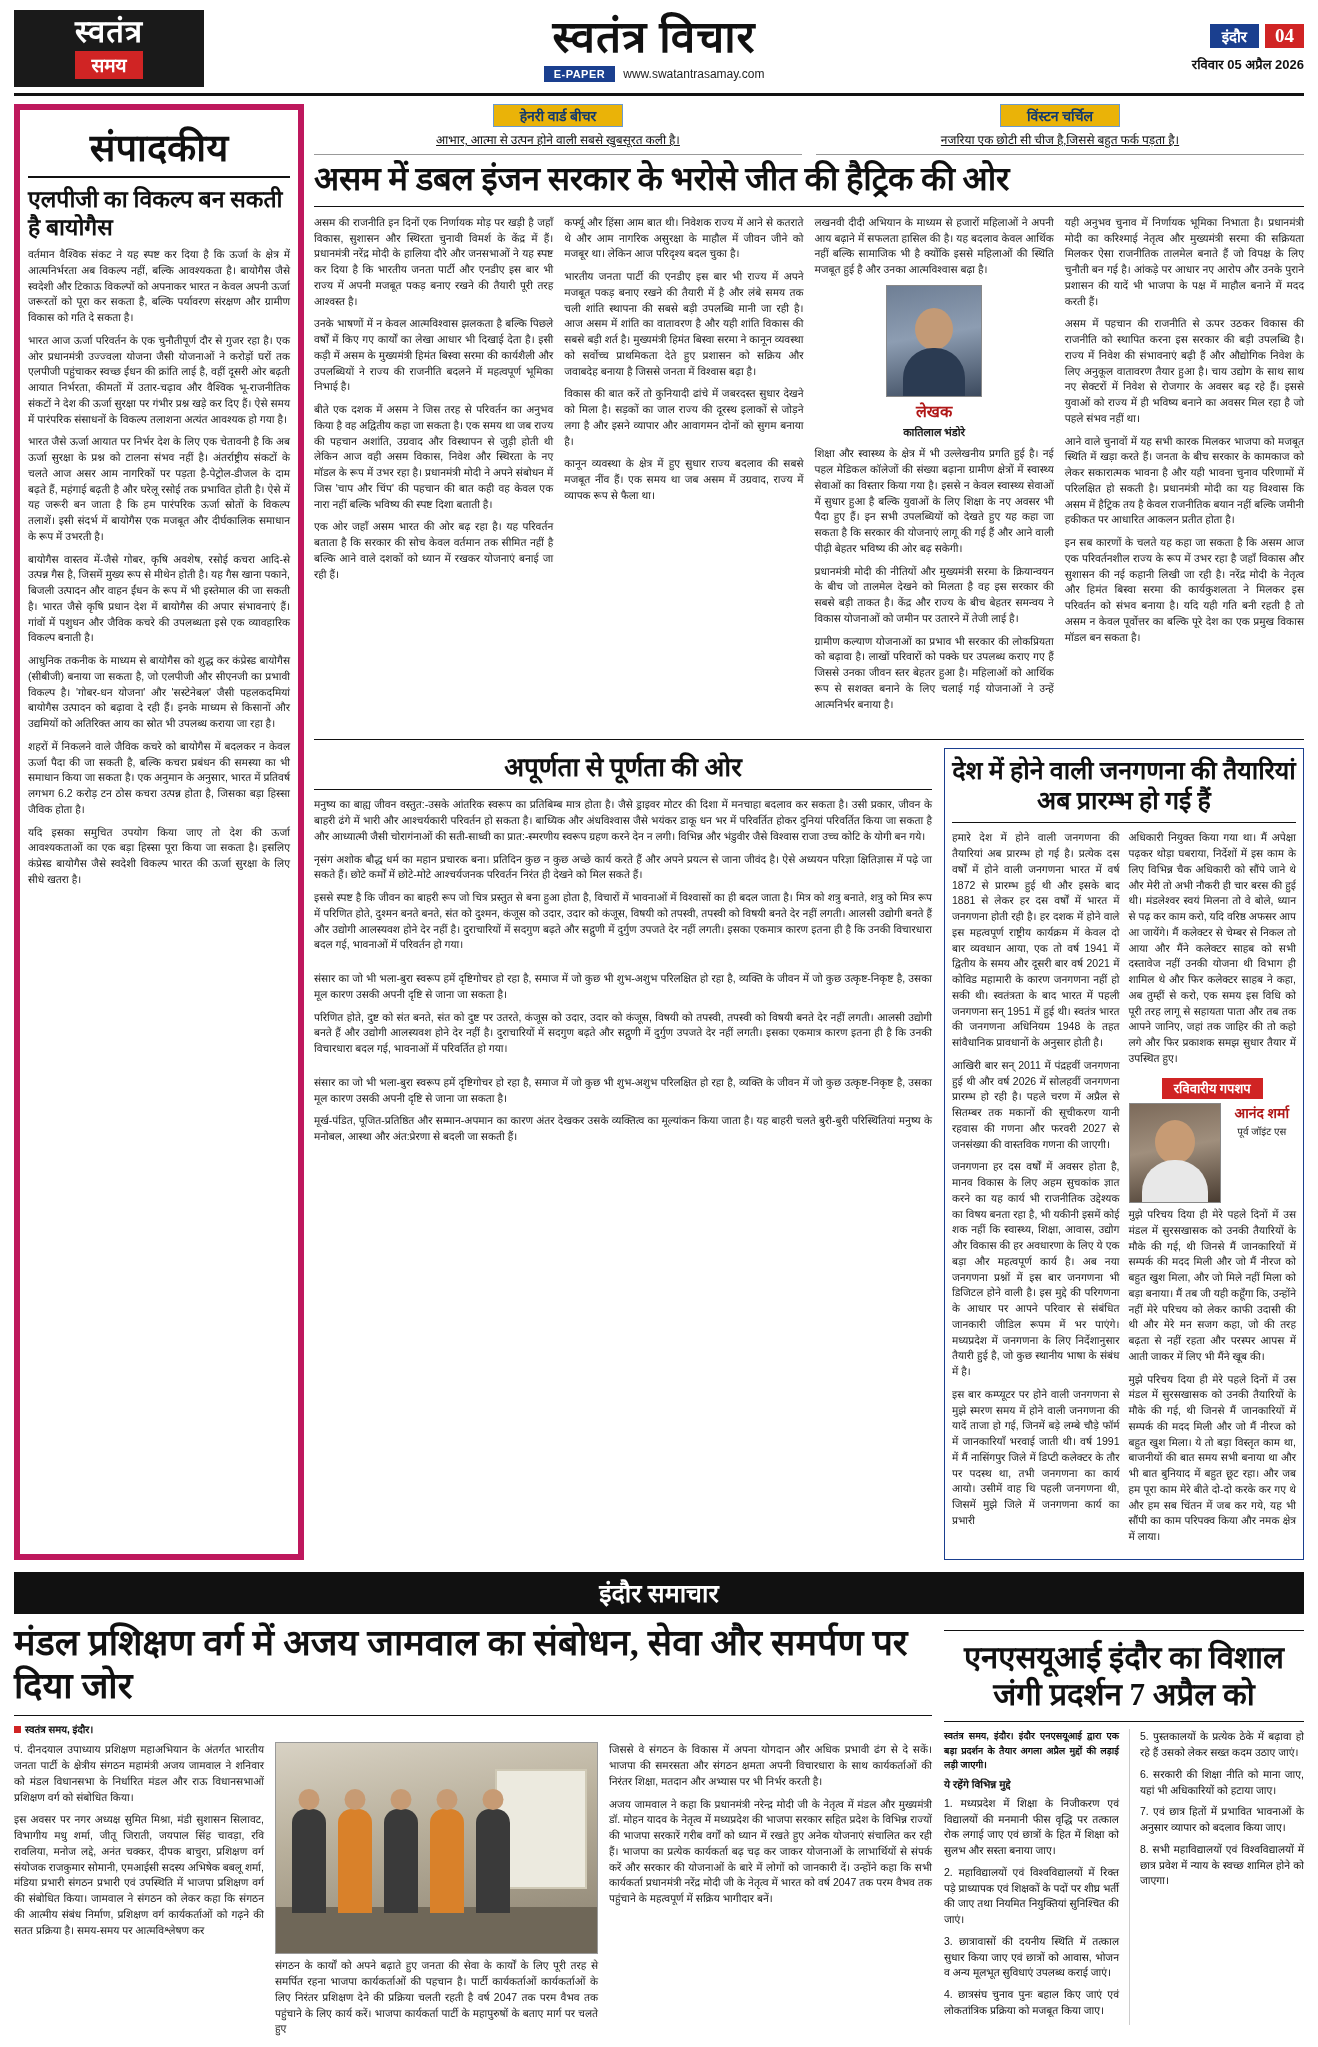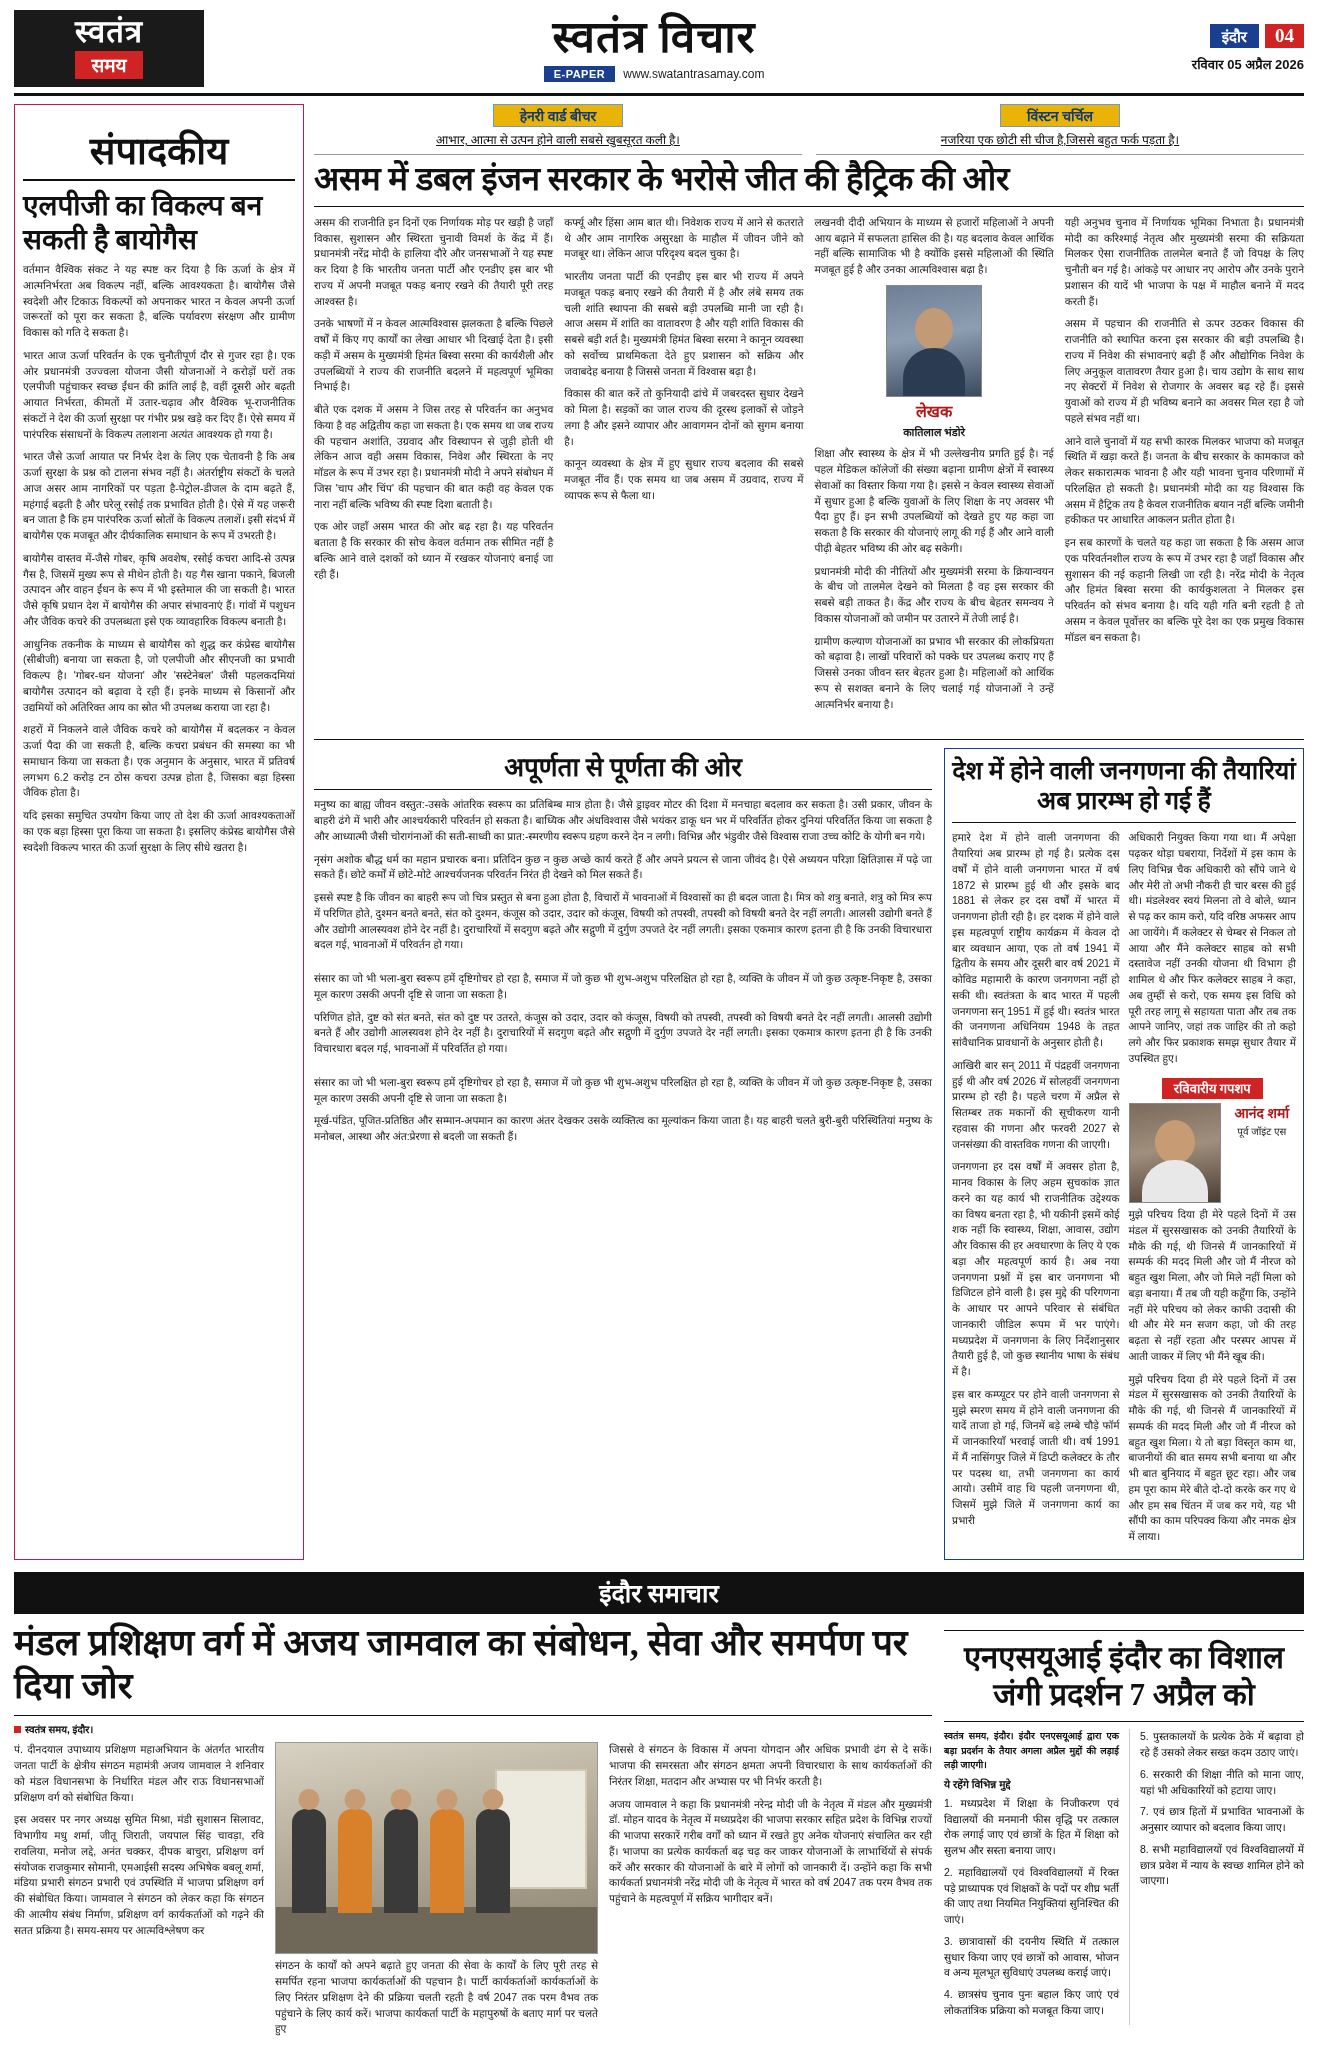--- a/index.html
+++ b/index.html
@@ -89,33 +89,33 @@
   .issue-date { font-size:13px; font-weight:bold; margin-top:7px; }
 
   
   .top-grid {
     display:grid;
     grid-template-columns:290px 1fr;
     gap:10px;
   }
 
   
-  .edit-col { border:1px solid #be185d; padding:18px 8px 8px 8px; }
+  .edit-col { border:6px solid #be185d; padding:10px 8px 8px 8px; }
   .edit-head {
     font-family:"Liberation Serif", serif;
     font-size:38px;
     font-weight:bold;
     text-align:center;
     border-bottom:2px solid #111;
     padding-bottom:4px;
     margin-bottom:6px;
   }
   .edit-sub {
     font-family:"Liberation Serif", serif;
-    font-size:28px;
+    font-size:23px;
     font-weight:bold;
     line-height:1.2;
     margin-bottom:6px;
     margin-top:8px;
   }
   .body-text {
     font-size:10.5px;
     line-height:1.5;
     text-align:justify;
     color:#1a1a1a;

